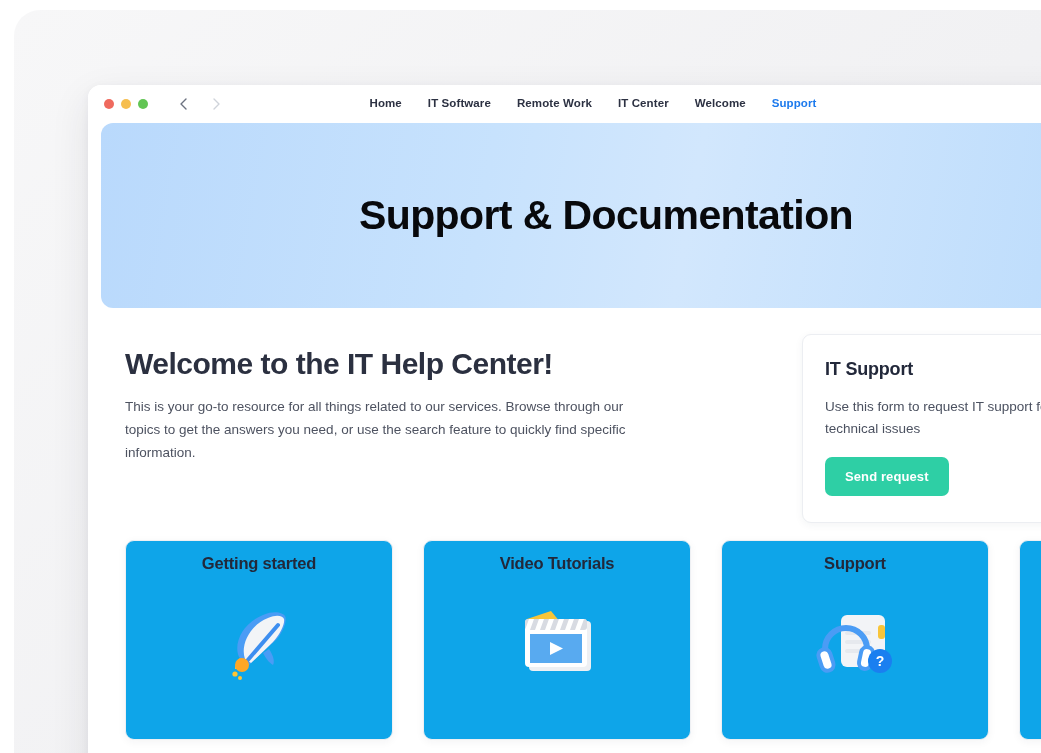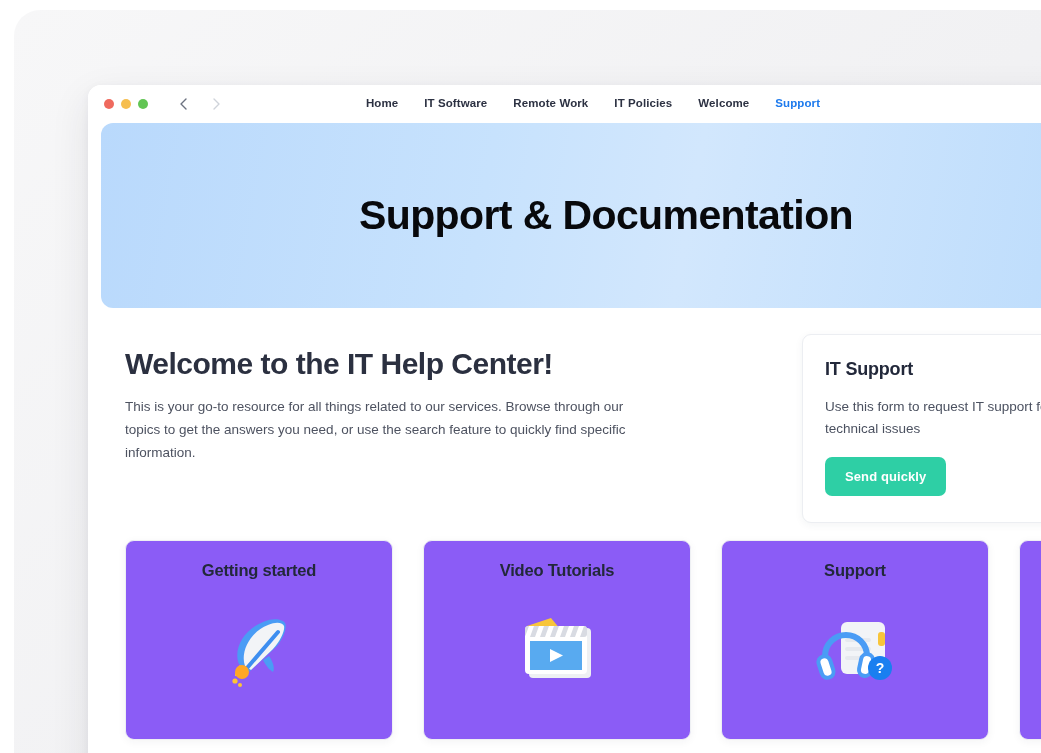--- a/index.html
+++ b/index.html
@@ -159,25 +159,25 @@
   
   #cards{
     display:flex;
     gap:30px;
     padding:17px 0 0 37px;
   }
   .tcard{
     width:268px;
     height:200px;
     flex:0 0 268px;
-    background:#8b5cf6;
+    background:#0ea5e9;
     border:1px solid #eef0f3;
     border-radius:9px;
     box-shadow:0 2px 8px rgba(40,47,66,.05);
-    padding-top:20px;
+    padding-top:13px;
     text-align:center;
   }
   .tcard h4{
     font-size:16.5px;
     font-weight:800;
     color:#22283a;
     letter-spacing:-.2px;
   }
   .tc-icon{
     margin-top:14px;
@@ -213,21 +213,21 @@
         <svg width="16" height="16" viewBox="0 0 16 16" fill="none">
           <path d="M6 3 L11 8 L6 13" stroke="#cfd3da" stroke-width="1.4" stroke-linecap="round" stroke-linejoin="round"></path>
         </svg>
       </span>
     </div>
 
     <div id="topnav">
       <span class="navitem">Home</span>
       <span class="navitem">IT Software</span>
       <span class="navitem">Remote Work</span>
-      <span class="navitem">IT Policies</span>
+      <span class="navitem">IT Center</span>
       <span class="navitem">Welcome</span>
       <span class="navitem active">Support</span>
     </div>
   </div>
 
   <div id="page">
 
     <div id="hero">
       <h1>Support &amp; Documentation</h1>
     </div>
@@ -235,21 +235,21 @@
     <div id="contentrow">
 
       <div id="welcome">
         <h2>Welcome to the IT Help Center!</h2>
         <p>This is your go-to resource for all things related to our services. Browse through our topics to get the answers you need, or use the search feature to quickly find specific information.</p>
       </div>
 
       <div id="itcard">
         <h3>IT Support</h3>
         <p>Use this form to request IT support for technical issues</p>
-        <button class="btn-send">Send quickly</button>
+        <button class="btn-send">Send request</button>
       </div>
 
     </div>
 
     <div id="cards">
 
       <div class="tcard">
         <h4>Getting started</h4>
         <div class="tc-icon">
           <svg width="92" height="92" viewBox="0 0 92 92" fill="none">

